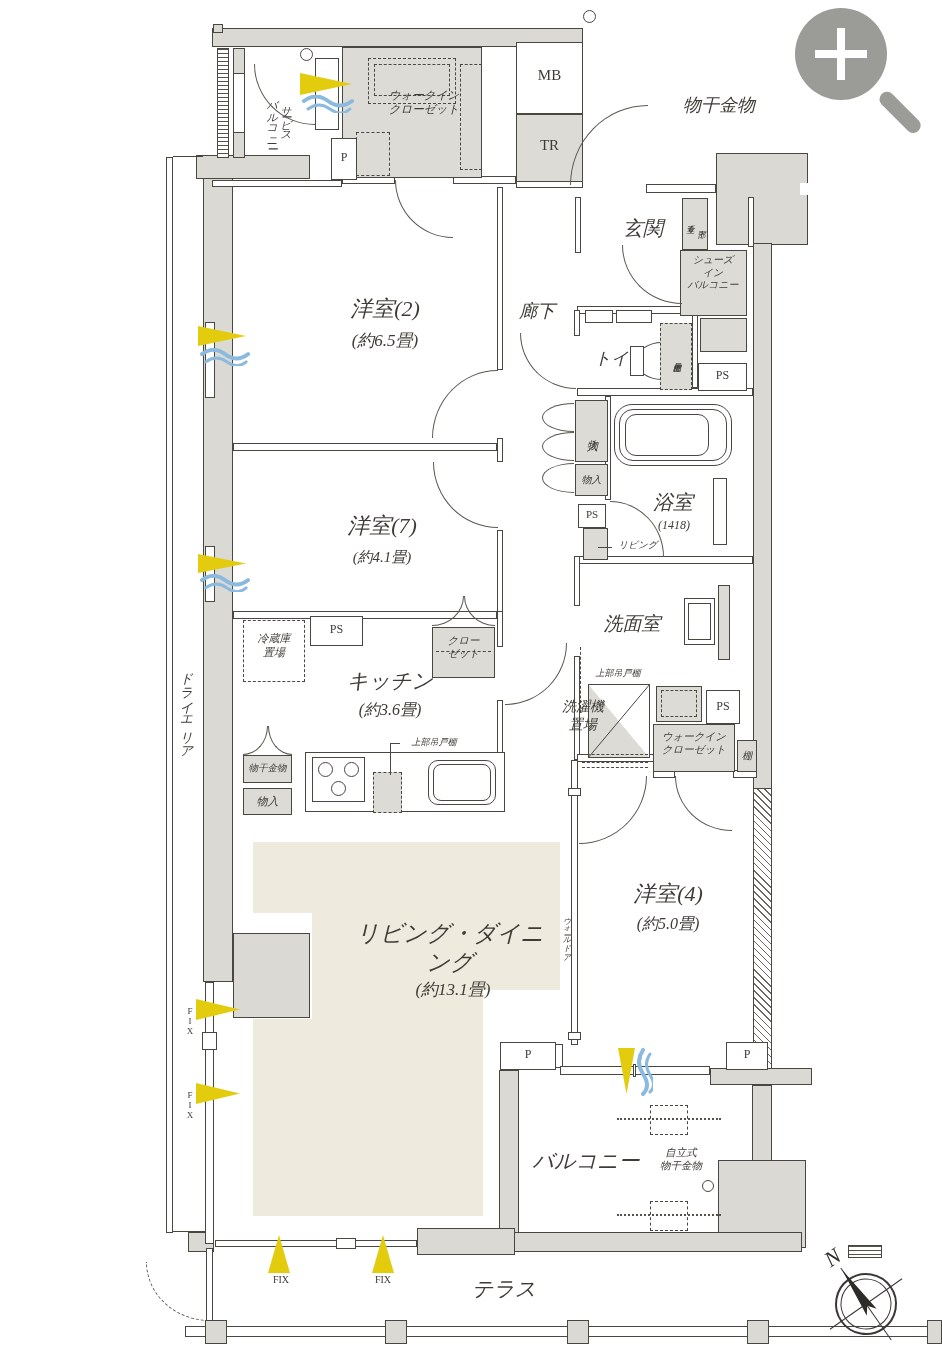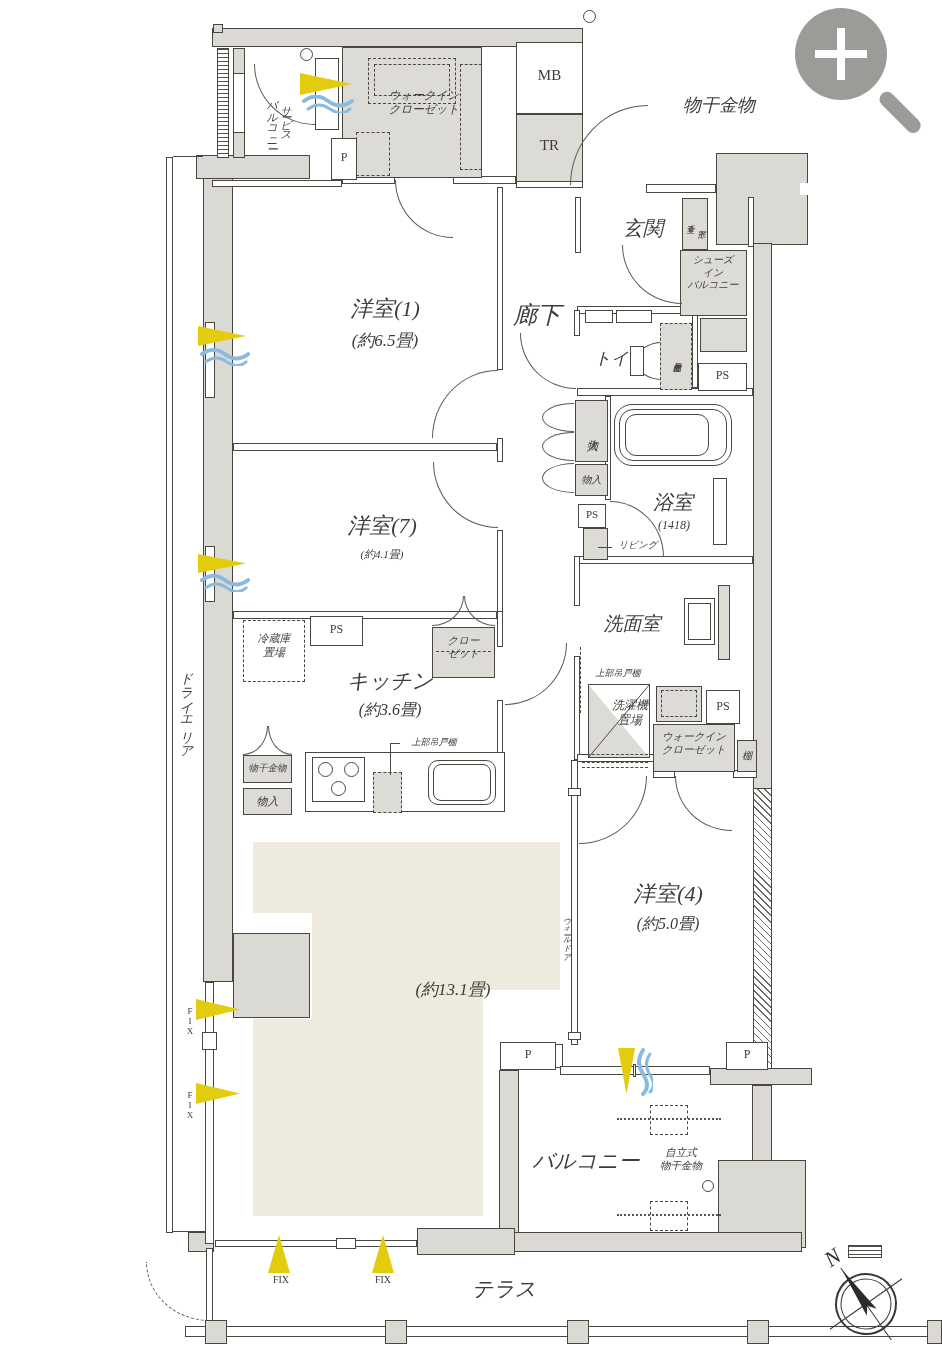--- a/index.html
+++ b/index.html
@@ -125,27 +125,28 @@
 
   <div class="a wline" style="left:698px;top:363px;width:49px;height:28px"></div>
   <div class="a lbl" style="left:698px;top:368px;width:49px;height:16px;font-size:12px;font-style:normal">PS</div>
   <div class="a wline" style="left:578px;top:504px;width:28px;height:24px"></div>
   <div class="a lbl" style="left:578px;top:508px;width:28px;height:14px;font-size:11px;font-style:normal">PS</div>
   <div class="a wline" style="left:310px;top:616px;width:53px;height:30px"></div>
   <div class="a lbl" style="left:310px;top:622px;width:53px;height:16px;font-size:12px;font-style:normal">PS</div>
   <div class="a wline" style="left:706px;top:690px;width:34px;height:34px"></div>
   <div class="a lbl" style="left:706px;top:699px;width:34px;height:16px;font-size:12px;font-style:normal">PS</div>
 
-  <div class="a lbl" style="left:325px;top:295px;width:120px;height:30px;font-size:22px">洋室(1)</div>
+  <div class="a lbl" style="left:325px;top:295px;width:120px;height:30px;font-size:22px">洋室(2)</div>
   <div class="a lbl" style="left:330px;top:330px;width:110px;height:22px;font-size:17px">(約6.5畳)</div>
-  <div class="a lbl" style="left:513px;top:300px;width:48px;height:22px;font-size:24px">廊下</div>
+  <div class="a lbl" style="left:513px;top:300px;width:48px;height:22px;font-size:18px">廊下</div>
   <div class="a lbl" style="left:322px;top:512px;width:120px;height:30px;font-size:22px">洋室(7)</div>
-  <div class="a lbl" style="left:328px;top:548px;width:108px;height:20px;font-size:11px">(約4.1畳)</div>
+  <div class="a lbl" style="left:328px;top:548px;width:108px;height:20px;font-size:15px">(約4.1畳)</div>
   <div class="a lbl" style="left:330px;top:668px;width:120px;height:28px;font-size:21px">キッチン</div>
   <div class="a lbl" style="left:332px;top:700px;width:116px;height:20px;font-size:16px">(約3.6畳)</div>
+  <div class="a lbl" style="left:345px;top:920px;width:210px;height:28px;font-size:23px">リビング・ダイニング</div>
   <div class="a lbl" style="left:398px;top:979px;width:110px;height:20px;font-size:17px">(約13.1畳)</div>
   <div class="a lbl" style="left:612px;top:880px;width:112px;height:28px;font-size:22px">洋室(4)</div>
   <div class="a lbl" style="left:618px;top:914px;width:100px;height:20px;font-size:16px">(約5.0畳)</div>
   <div class="a lbl vt" style="left:559px;top:903px;width:12px;height:64px;font-size:8px">ウォールドア</div>
   <div class="a lbl vt" style="left:248px;top:66px;width:44px;height:104px;font-size:11px">サービス
 バルコニー</div>
   <div class="a lbl vt" style="left:176px;top:646px;width:18px;height:122px;font-size:13px">ドライエリア</div>
 
   <div class="a lbl" style="left:588px;top:348px;width:64px;height:26px;font-size:17px">トイレ</div>
   <div class="a wline" style="left:585px;top:310px;width:28px;height:13px"></div>
@@ -174,21 +175,21 @@
   <div class="a wline" style="left:713px;top:478px;width:14px;height:67px"></div>
 
   <div class="a lbl" style="left:592px;top:612px;width:80px;height:24px;font-size:19px">洗面室</div>
   <div class="a lbl" style="left:586px;top:668px;width:64px;height:12px;font-size:9px">上部吊戸棚</div>
   <div class="a" style="left:580px;top:647px;width:5px;height:66px;border-left:1px dashed var(--wall)"></div>
   <div class="a" style="left:588px;top:684px;width:62px;height:74px;border:1px solid var(--wall);background:linear-gradient(to top right,var(--fixgray) 49.5%,#fff 50%)">
     <svg width="62" height="74" style="position:absolute;left:-1px;top:-1px">
         <line x1="0" y1="74" x2="62" y2="0" stroke="#4a4741" stroke-width="1"></line>
       </svg>
   </div>
-  <div class="a lbl" style="left:599px;top:698px;width:62px;height:34px;font-size:12px">洗濯機
+  <div class="a lbl" style="left:552px;top:698px;width:62px;height:34px;font-size:14px">洗濯機
 置場</div>
   <div class="a wline" style="left:684px;top:598px;width:31px;height:47px"></div>
   <div class="a wline" style="left:688px;top:603px;width:23px;height:37px"></div>
   <div class="a fix" style="left:718px;top:585px;width:12px;height:75px"></div>
   <div class="a" style="left:582px;top:754px;width:66px;height:9px;border-top:1px dashed var(--wall);border-bottom:1px dashed var(--wall)"></div>
   <div class="a" style="left:582px;top:767px;width:66px;height:2px;border-top:1px dashed var(--wall)"></div>
 
   <div class="a fix" style="left:656px;top:686px;width:46px;height:36px"></div>
   <div class="a dashw" style="left:661px;top:690px;width:36px;height:27px"></div>
   <div class="a fix" style="left:653px;top:724px;width:82px;height:48px"></div>

